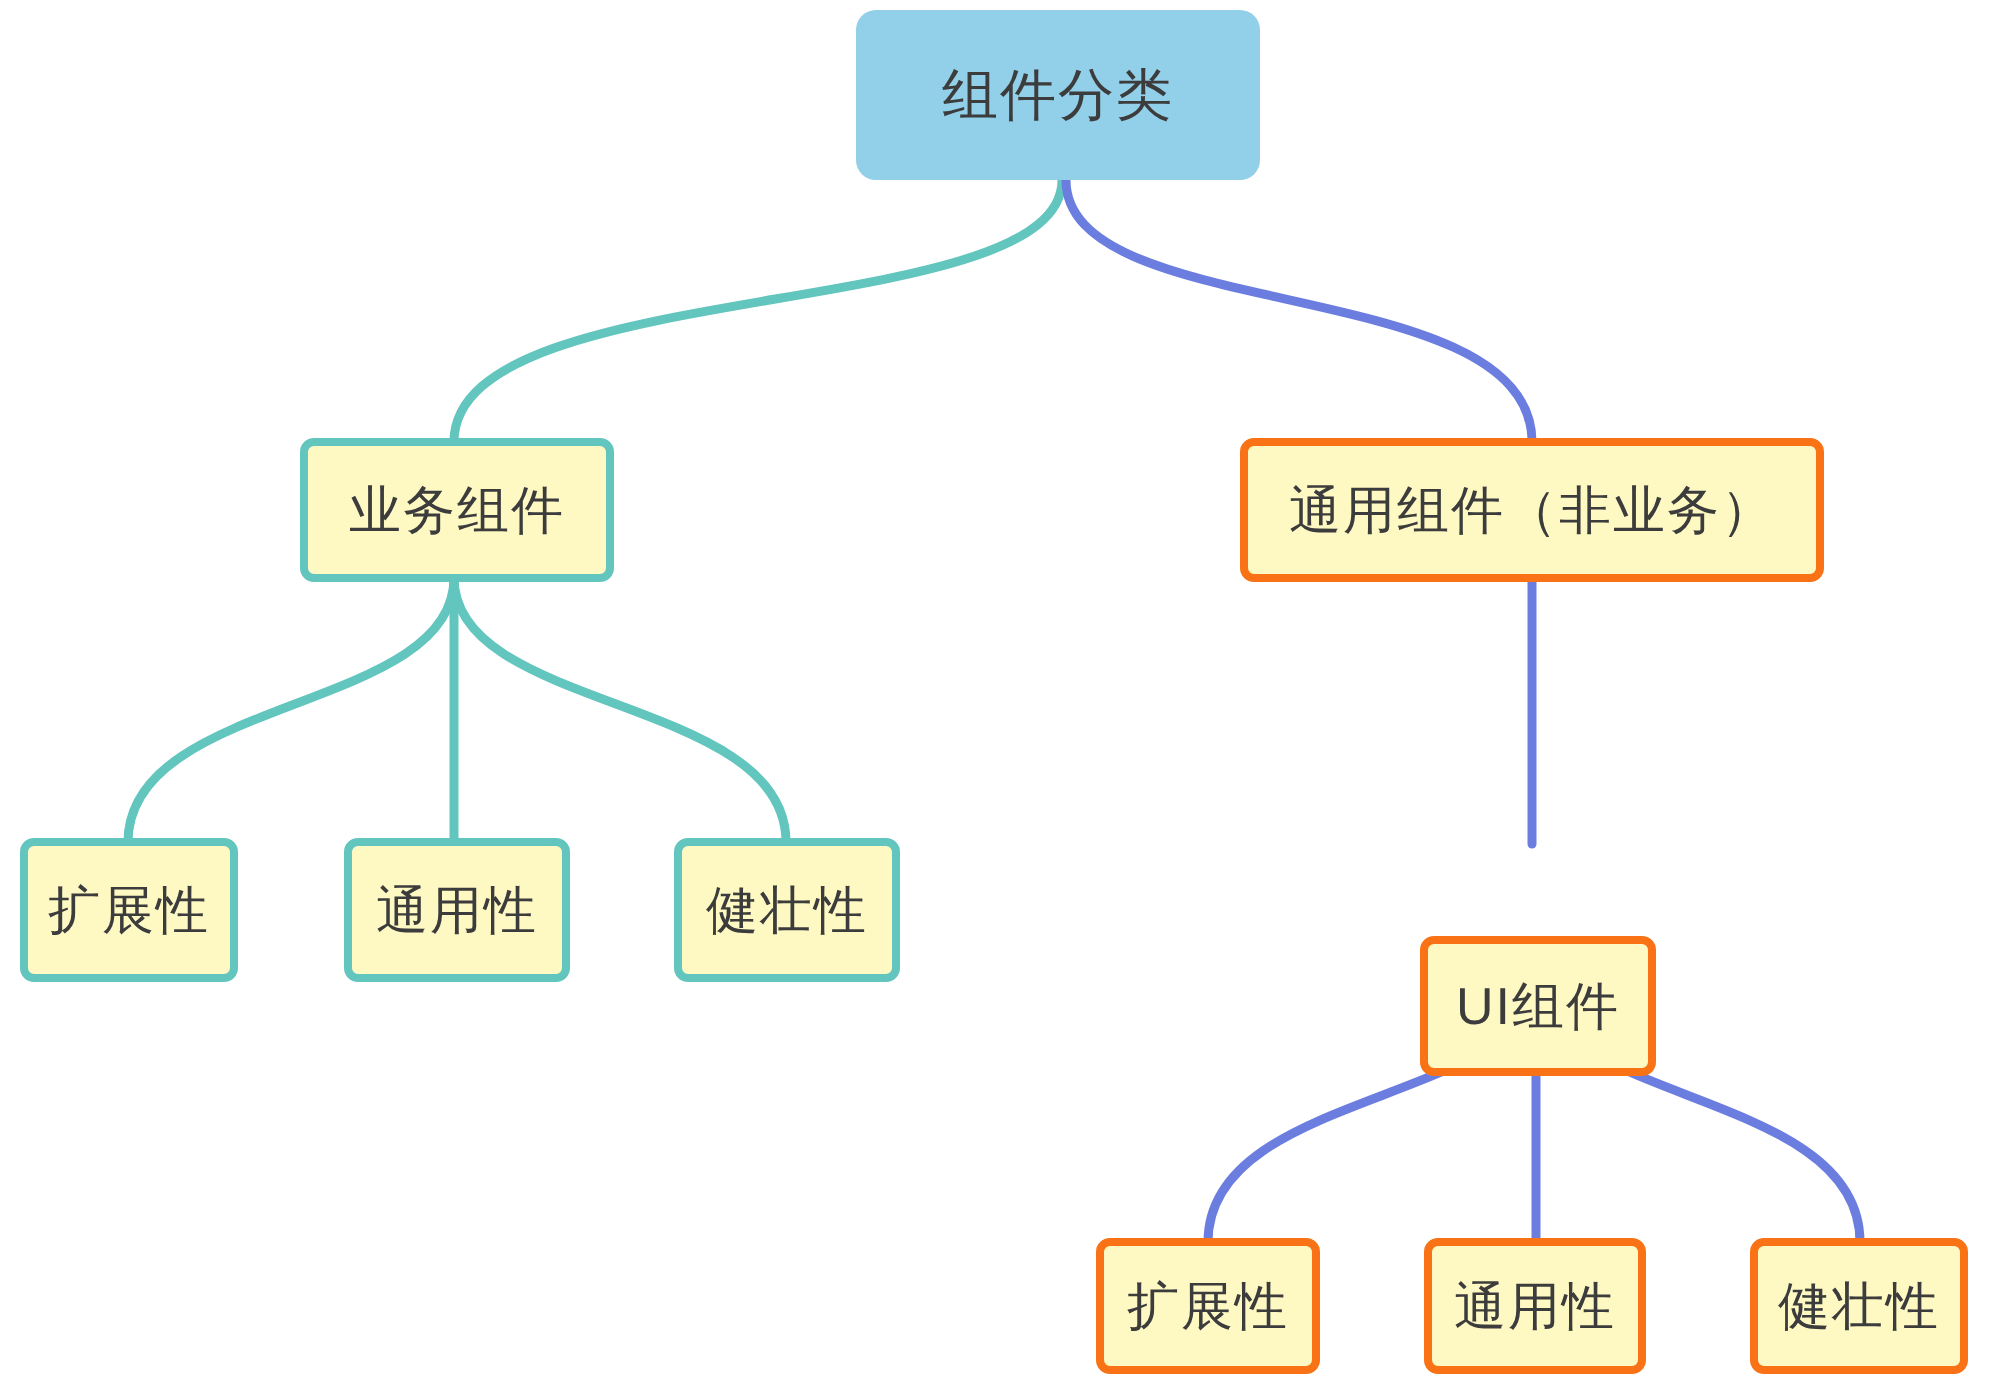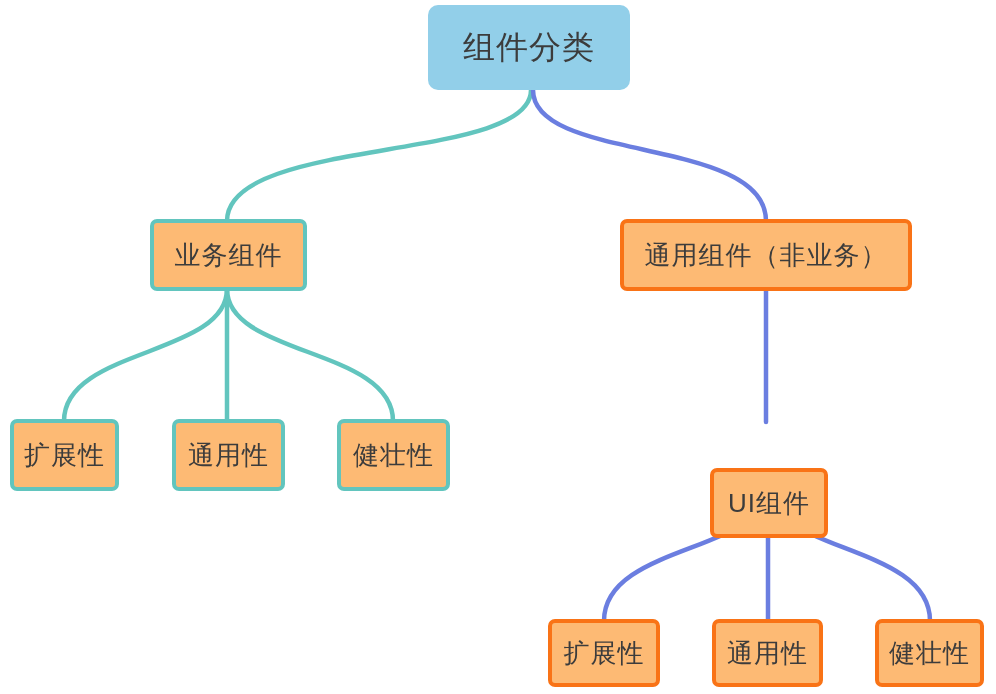--- a/index.html
+++ b/index.html
@@ -21,33 +21,33 @@
     top: 0;
     width: 996px;
     height: 694px;
   }
   .node {
     position: absolute;
     display: flex;
     align-items: center;
     justify-content: center;
     box-sizing: border-box;
-    background: #fdba74;
+    background: #fef9c3;
     color: #3c3c3c;
     font-size: 26px;
     letter-spacing: 1px;
     white-space: nowrap;
     cursor: default;
   }
   .node-root {
     left: 428px; top: 5px;
     width: 202px; height: 85px;
     background: #92cfe9;
     border-radius: 10px;
-    font-size: 32px;
+    font-size: 28px;
   }
   .node-teal {
     border: 4px solid #62c5be;
     border-radius: 7px;
   }
   .node-blue {
     border: 4px solid #f97316;
     border-radius: 7px;
   }
   .node-business { left: 150px; top: 219px; width: 157px; height: 72px; }

